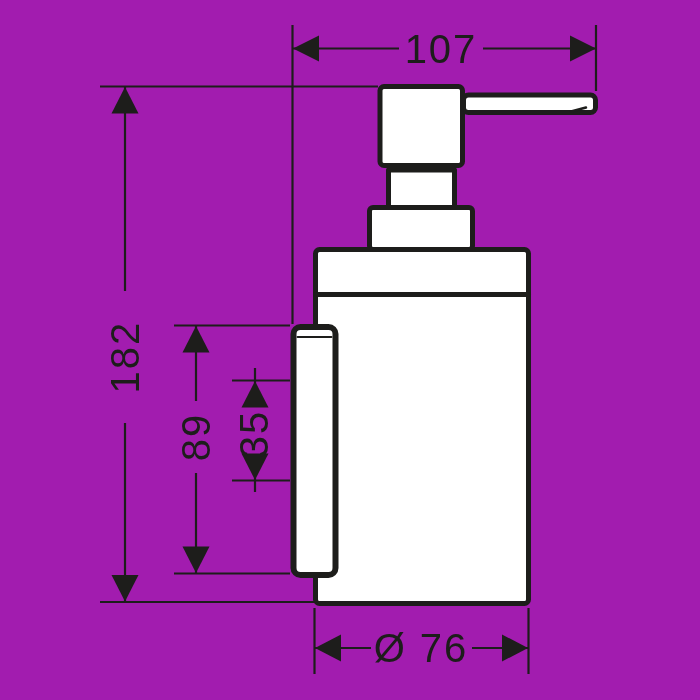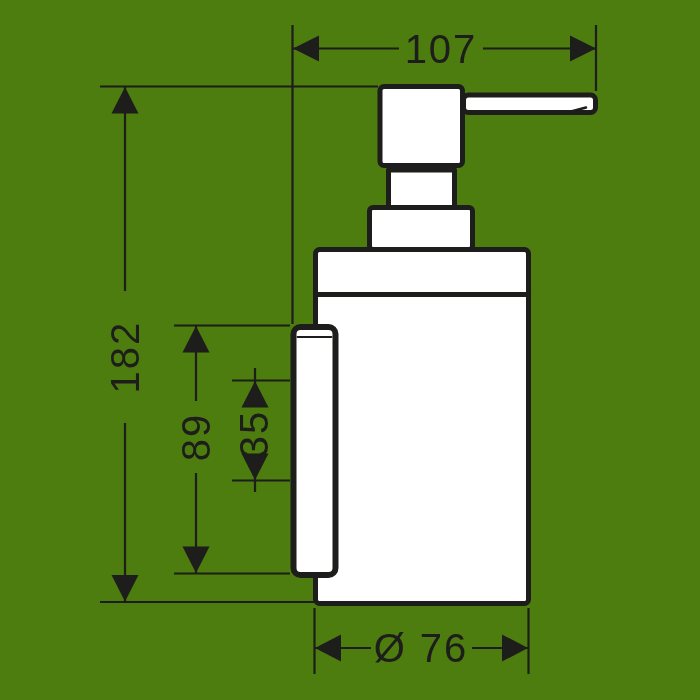--- a/index.html
+++ b/index.html
@@ -8,21 +8,21 @@
     background: #ffffff;
     width: 700px;
     height: 700px;
     overflow: hidden;
     font-family: "Liberation Sans", sans-serif;
   }
   .canvas {
     position: relative;
     width: 700px;
     height: 700px;
-    background: #4d7c0f;
+    background: #a21caf;
   }
   svg { display: block; }
   .outline {
     fill: #ffffff;
     stroke: #1d1d1b;
     stroke-linejoin: round;
   }
   .obj5 { stroke-width: 5; }
   .obj6 { stroke-width: 6; }
   .objline {

